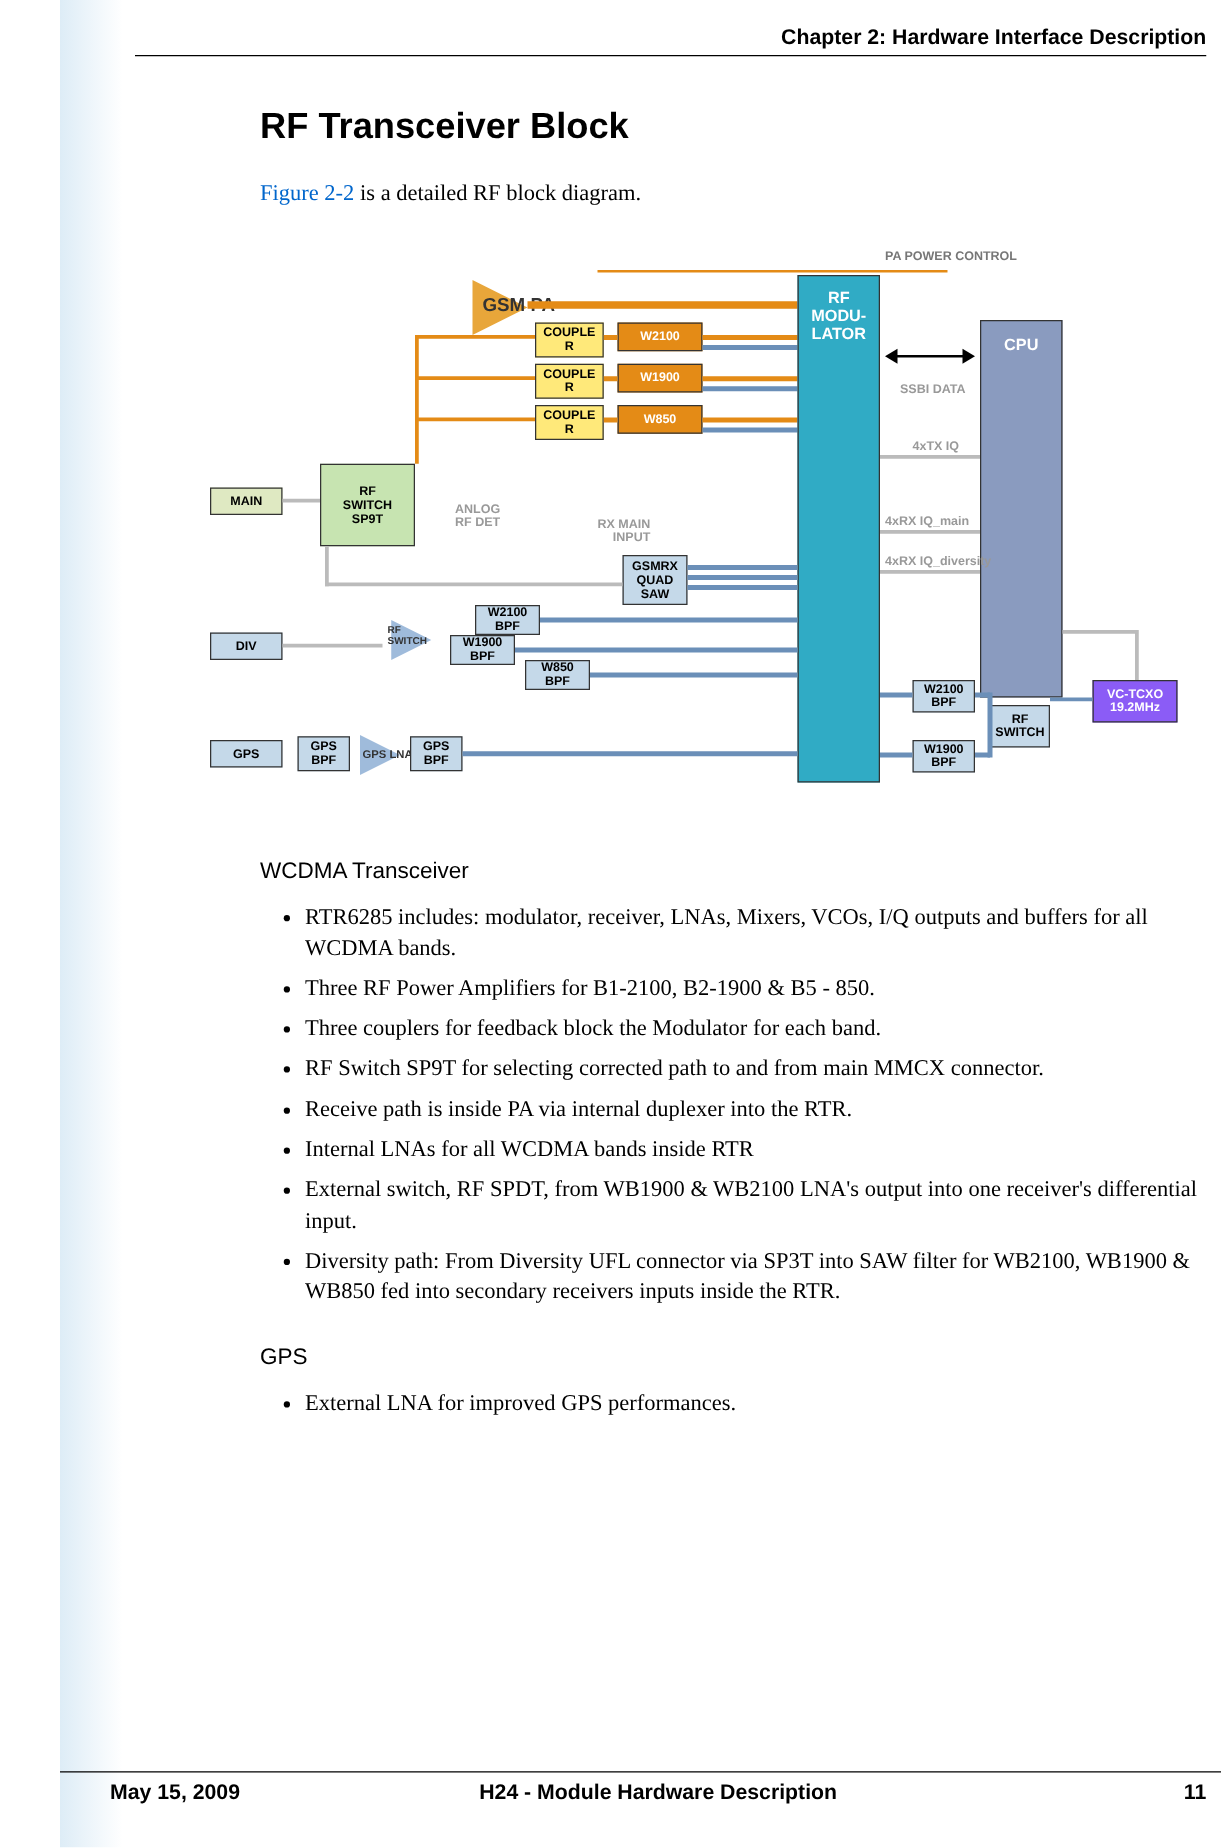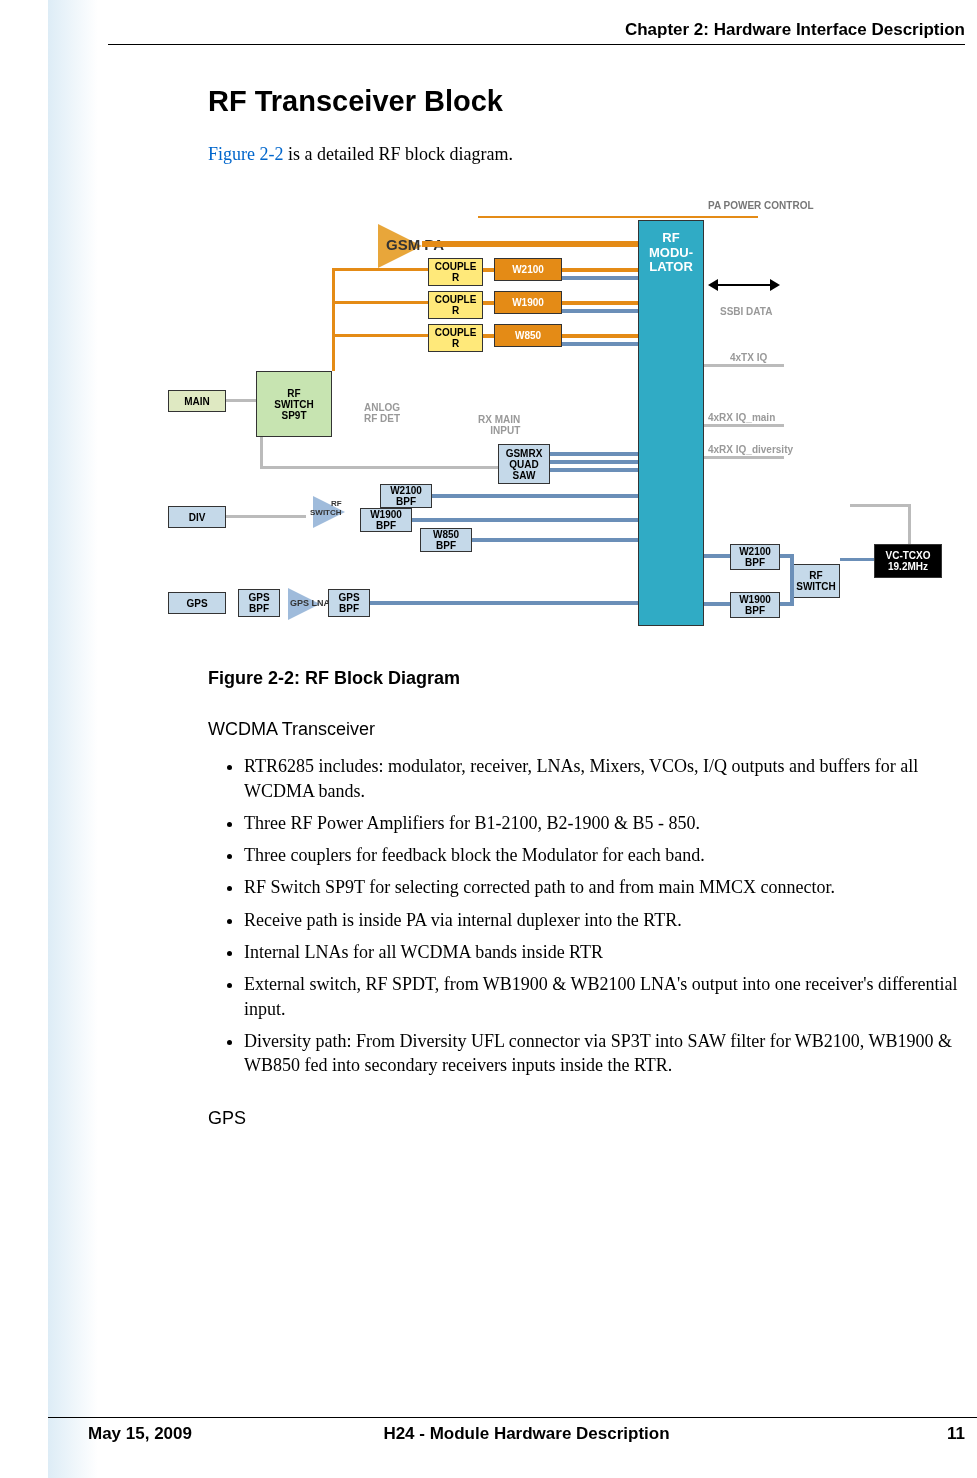--- a/index.html
+++ b/index.html
@@ -109,21 +109,20 @@
     border: 1px solid #333;
     padding: 2px;
     white-space: pre-line;
   }
   .lbl {
     position: absolute;
     font-size: 10px;
     font-weight: bold;
     color: #999;
     white-space: nowrap;
-    text-align: right;
   }
   .tri {
     position: absolute;
     width: 0; height: 0;
   }
   .conn {
     position: absolute;
     background: #e48b16;
   }
   .conn.blue { background: #6b8fb8; }
@@ -189,20 +188,21 @@
       <div class="conn blue" style="left:394px; top:113px; width:76px; height:4px;"></div>
       <div class="conn" style="left:394px; top:138px; width:76px; height:4px;"></div>
       <div class="conn blue" style="left:394px; top:146px; width:76px; height:4px;"></div>
 
       <div class="conn" style="left:254px; top:45px; width:216px; height:6px;"></div>
 
       <div class="box" style="left:470px; top:24px; width:66px; height:406px; background:#30abc5; color:#fff; font-size:13px; align-items:flex-start; padding-top:10px;">RF
 MODU-
 LATOR</div>
 
+      <div class="box" style="left:616px; top:60px; width:66px; height:302px; background:#8a9bbf; color:#fff; font-size:13px; align-items:flex-start; padding-top:12px;">CPU</div>
 
       <div class="darrow" style="left:548px; top:88px; width:56px;"></div>
       <div class="lbl" style="left:552px; top:110px;">SSBI DATA</div>
       <div class="conn gray" style="left:536px; top:168px; width:80px; height:3px;"></div>
       <div class="lbl" style="left:562px; top:156px;">4xTX IQ</div>
       <div class="conn gray" style="left:536px; top:228px; width:80px; height:3px;"></div>
       <div class="lbl" style="left:540px; top:216px;">4xRX IQ_main</div>
       <div class="conn gray" style="left:536px; top:260px; width:80px; height:3px;"></div>
       <div class="lbl" style="left:540px; top:248px;">4xRX IQ_diversity</div>
 
@@ -262,43 +262,45 @@
       <div class="box" style="left:562px; top:396px; width:50px; height:26px; background:#c5d9e9;">W1900
 BPF</div>
       <div class="box" style="left:624px; top:368px; width:48px; height:34px; background:#c5d9e9;">RF
 SWITCH</div>
       <div class="conn blue" style="left:536px; top:358px; width:26px; height:4px;"></div>
       <div class="conn blue" style="left:536px; top:406px; width:26px; height:4px;"></div>
       <div class="conn blue" style="left:612px; top:358px; width:12px; height:4px;"></div>
       <div class="conn blue" style="left:612px; top:406px; width:12px; height:4px;"></div>
       <div class="conn blue" style="left:622px; top:358px; width:4px; height:52px;"></div>
 
-      <div class="box" style="left:706px; top:348px; width:68px; height:34px; background:#000000; color:#fff;">VC-TCXO
+      <div class="box" style="left:706px; top:348px; width:68px; height:34px; background:#8b5cf6; color:#fff;">VC-TCXO
 19.2MHz</div>
       <div class="conn blue" style="left:672px; top:362px; width:34px; height:3px;"></div>
       <div class="conn gray" style="left:740px; top:308px; width:3px; height:40px;"></div>
       <div class="conn gray" style="left:682px; top:308px; width:60px; height:3px;"></div>
 
     </div>
 
-    <div class="fig-caption">Figure 2-2: RF Block Diagram</div>
 
     <h2 class="section">WCDMA Transceiver</h2>
     <ul class="bullets">
       <li>RTR6285 includes: modulator, receiver, LNAs, Mixers, VCOs, I/Q outputs and buffers for all WCDMA bands.</li>
       <li>Three RF Power Amplifiers for B1-2100, B2-1900 &amp; B5 - 850.</li>
       <li>Three couplers for feedback block the Modulator for each band.</li>
       <li>RF Switch SP9T for selecting corrected path to and from main MMCX connector.</li>
       <li>Receive path is inside PA via internal duplexer into the RTR.</li>
       <li>Internal LNAs for all WCDMA bands inside RTR</li>
       <li>External switch, RF SPDT, from WB1900 &amp; WB2100 LNA's output into one receiver's differential input.</li>
       <li>Diversity path: From Diversity UFL connector via SP3T into SAW filter for WB2100, WB1900 &amp; WB850 fed into secondary receivers inputs inside the RTR.</li>
     </ul>
 
     <h2 class="section">GPS</h2>
+    <ul class="bullets">
+      <li>External LNA for improved GPS performances.</li>
+    </ul>
   </div>
 
   <div class="footer">
     <span class="date">May 15, 2009</span>
     <span class="pagenum">11</span>
     <span class="title">H24 - Module Hardware Description</span>
   </div>
 </div>
 
 </body></html>

